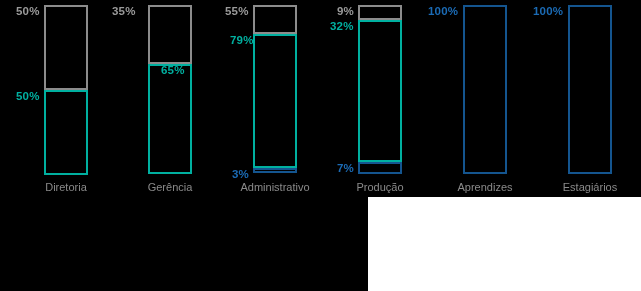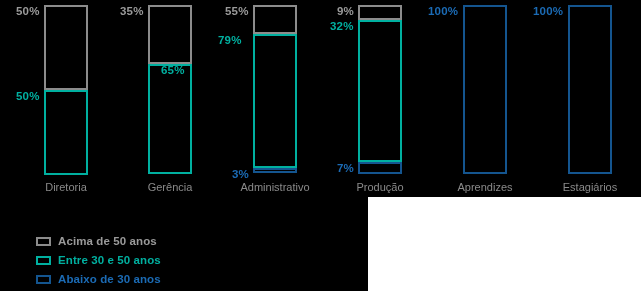--- a/index.html
+++ b/index.html
@@ -104,54 +104,40 @@
   <div class="bg-top"></div>
   <div class="bg-lowerleft"></div>
 
   <div class="plot" id="plot">
       <div class="seg gray" style="left: 44px; top: 5px; width: 44px; height: 85px;"></div>
       <div class="val-label gray" style="left: 16px; top: 6px;">50%</div>
       <div class="seg teal" style="left: 44px; top: 90px; width: 44px; height: 85px;"></div>
       <div class="val-label teal" style="left: 16px; top: 91px;">50%</div>
       <div class="cat-label" style="left: 6px; top: 182px; width: 120px;">Diretoria</div>
       <div class="seg gray" style="left: 148px; top: 5px; width: 44px; height: 59px;"></div>
-      <div class="val-label gray" style="left: 120px; top: 6px;">35%</div>
+      <div class="val-label gray" style="left: 112px; top: 6px;">35%</div>
       <div class="seg teal" style="left: 148px; top: 64px; width: 44px; height: 110px;"></div>
       <div class="val-label teal" style="left: 120px; top: 65px; padding-left: 41px;">65%</div>
       <div class="cat-label" style="left: 110px; top: 182px; width: 120px;">Gerência</div>
       <div class="seg gray" style="left: 253px; top: 5px; width: 44px; height: 29px;"></div>
       <div class="val-label gray" style="left: 225px; top: 6px;">55%</div>
       <div class="seg teal" style="left: 253px; top: 34px; width: 44px; height: 134px;"></div>
-      <div class="val-label teal" style="left: 218px; top: 35px;">79%</div>
+      <div class="val-label teal" style="left: 230px; top: 35px;">79%</div>
       <div class="seg blue" style="left: 253px; top: 168px; width: 44px; height: 5px;"></div>
       <div class="val-label blue" style="left: 232px; top: 169px;">3%</div>
       <div class="cat-label" style="left: 215px; top: 182px; width: 120px;">Administrativo</div>
       <div class="seg gray" style="left: 358px; top: 5px; width: 44px; height: 15px;"></div>
       <div class="val-label gray" style="left: 337px; top: 6px;">9%</div>
       <div class="seg teal" style="left: 358px; top: 20px; width: 44px; height: 142px;"></div>
       <div class="val-label teal" style="left: 330px; top: 21px;">32%</div>
       <div class="seg blue" style="left: 358px; top: 162px; width: 44px; height: 12px;"></div>
       <div class="val-label blue" style="left: 337px; top: 163px;">7%</div>
       <div class="cat-label" style="left: 320px; top: 182px; width: 120px;">Produção</div>
       <div class="seg blue" style="left: 463px; top: 5px; width: 44px; height: 169px;"></div>
       <div class="val-label blue" style="left: 428px; top: 6px;">100%</div>
       <div class="cat-label" style="left: 425px; top: 182px; width: 120px;">Aprendizes</div>
       <div class="seg blue" style="left: 568px; top: 5px; width: 44px; height: 169px;"></div>
       <div class="val-label blue" style="left: 533px; top: 6px;">100%</div>
       <div class="cat-label" style="left: 530px; top: 182px; width: 120px;">Estagiários</div>
     </div>
 
-  <div class="legend" id="legend">
-      <div class="legend-row">
-        <span class="swatch gray"></span>
-        <span class="legend-text gray">Acima de 50 anos</span>
-      </div>
-      <div class="legend-row">
-        <span class="swatch teal"></span>
-        <span class="legend-text teal">Entre 30 e 50 anos</span>
-      </div>
-      <div class="legend-row">
-        <span class="swatch blue"></span>
-        <span class="legend-text blue">Abaixo de 30 anos</span>
-      </div>
-    </div>
 
 </div>
 
 </body></html>

